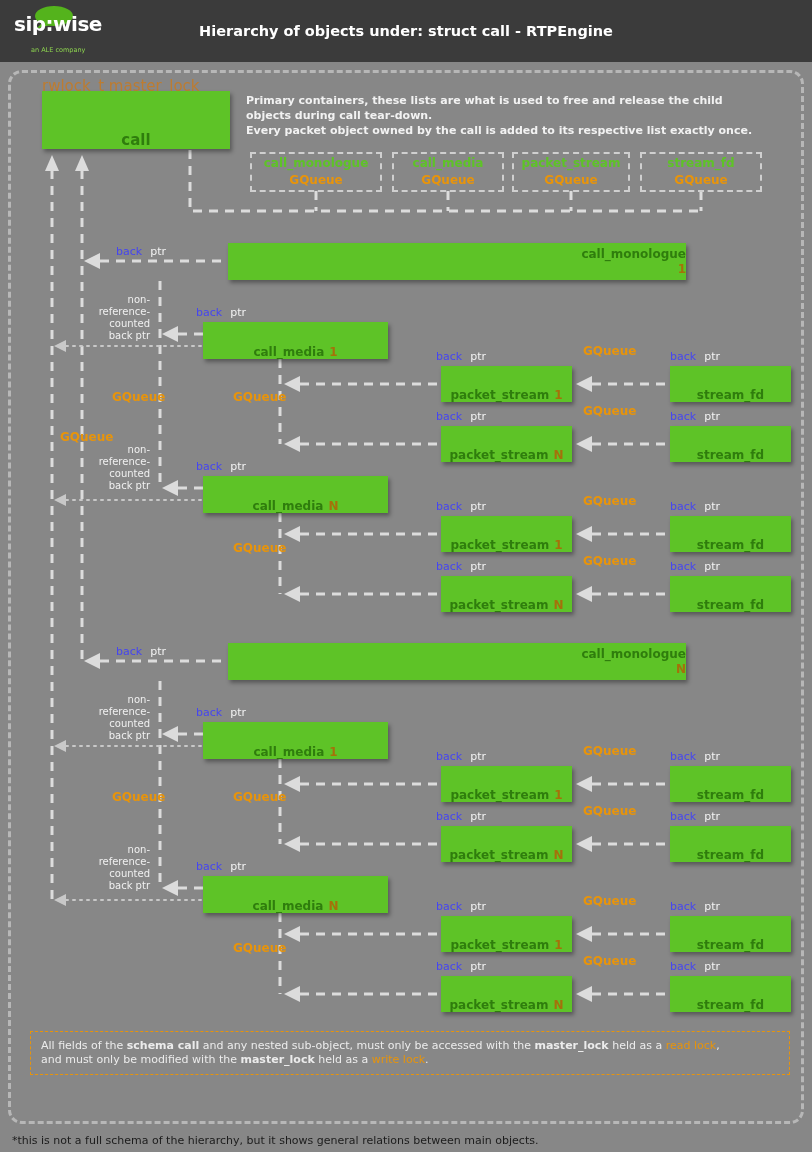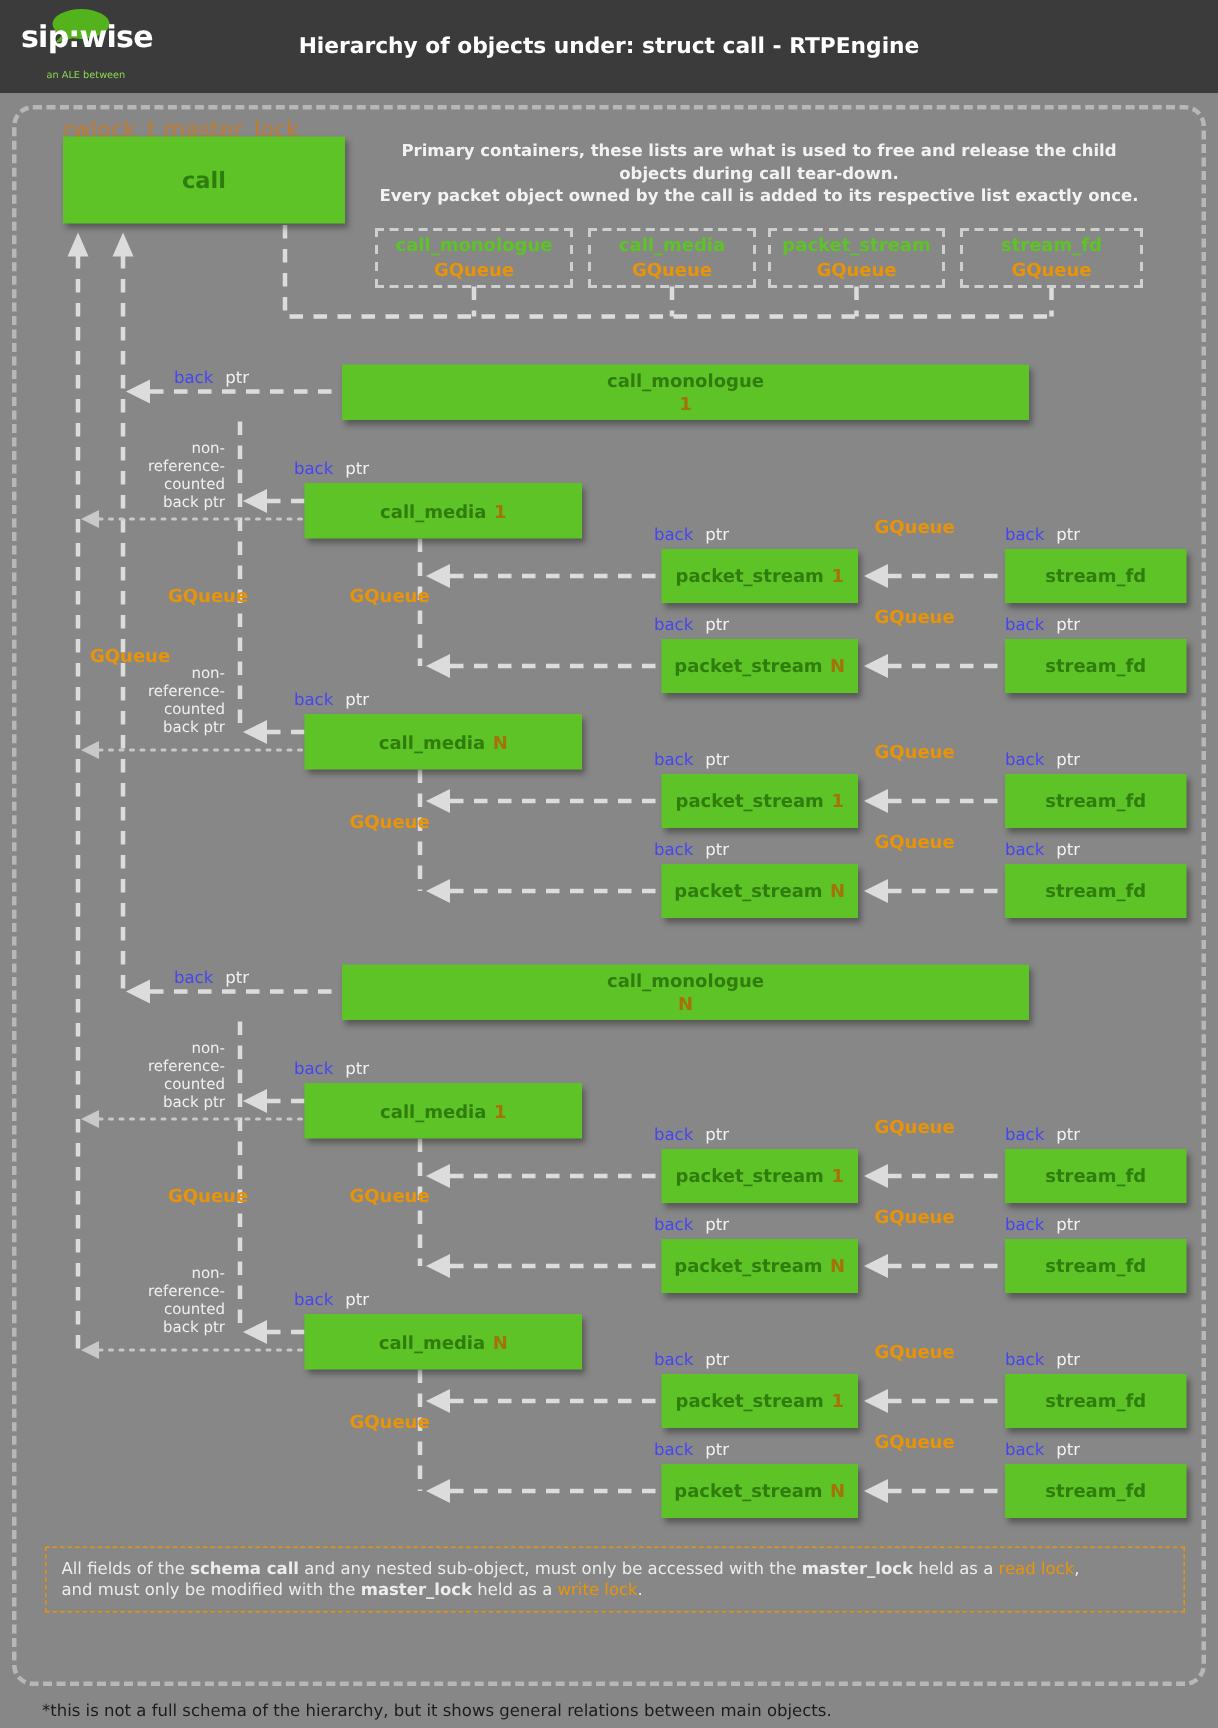--- a/index.html
+++ b/index.html
@@ -12,62 +12,62 @@
   .logo{position:absolute;left:14px;top:3px;width:96px;height:56px}
   .logo svg{position:absolute;left:12px;top:2px}
   .logo-text{position:absolute;left:0;top:9px;color:#ffffff;font-weight:bold;font-size:20px;letter-spacing:-0.5px}
   .logo-sub{position:absolute;left:17px;top:43px;color:#8dd44f;font-size:6.5px}
 
   .frame{position:absolute;left:8px;top:70px;width:796px;height:1054px;border:3px dashed #b7b7b7;border-radius:14px;z-index:0}
   .wires{position:absolute;left:0;top:0;z-index:1}
 
   .mlock{position:absolute;left:42px;top:77px;font-size:15px;color:#bd7c30;z-index:2}
 
-  .gbox{position:absolute;z-index:2;background:#5ec327;display:flex;align-items:center;justify-content:center;
+  .gbox{position:absolute;z-index:2;background:#5ec327;display:flex;align-items:flex-end;justify-content:center;
         font-weight:bold;font-size:12px;color:#2f7d0d;box-shadow:2px 3px 4px rgba(0,0,0,.35)}
   .gbox .num{color:#a5710a;margin-left:5px}
   .gbox.two{flex-direction:column;line-height:15px}
   .gbox.two .num{margin-left:0}
   .callbox{font-size:15px}
 
-  .intro{position:absolute;left:246px;top:93px;width:520px;text-align:center;font-size:11px;font-weight:bold;
+  .intro{position:absolute;left:246px;top:93px;width:520px;text-align:left;font-size:11px;font-weight:bold;
          color:#f2f2f2;line-height:15px;z-index:2}
 
   .lbox{position:absolute;z-index:2;top:152px;height:40px;border:2px dashed #cfcfcf;text-align:center;
         font-weight:bold;font-size:12px;line-height:17px;padding-top:1px}
   .lbox .ln{color:#5ec327}
   .lbox .lt{color:#e8940a}
 
   .gq{position:absolute;z-index:2;font-size:12px;font-weight:bold;color:#e8940a;white-space:nowrap}
   .bp{position:absolute;z-index:2;font-size:11px;white-space:nowrap}
   .bpb{color:#4646f0}
   .bpw{color:#f2f2f2;margin-left:8px}
   .nr{position:absolute;z-index:2;width:60px;text-align:right;font-size:10px;line-height:12px;color:#f0f0f0}
 
   .note{position:absolute;left:30px;top:1031px;width:760px;border:1px dashed #e8940a;padding:7px 10px;
         font-size:11px;line-height:14px;color:#ececec;z-index:2}
   .note .b{font-weight:bold}
   .note .lk{color:#e8940a;cursor:pointer}
   .note-p2{margin-top:13px}
 
-  .foot{position:absolute;left:28px;top:1134px;font-size:11px;color:#1c1c1c;z-index:2}
+  .foot{position:absolute;left:12px;top:1134px;font-size:11px;color:#1c1c1c;z-index:2}
 </style>
 </head>
 <body>
 
 <div class="stage">
 
   <div class="hdr">
     <div class="logo">
       <svg width="56" height="24">
         <ellipse cx="28" cy="11" rx="19" ry="10" fill="#54b31c"></ellipse>
         <path d="M16 18 L10 24 L24 20 Z" fill="#54b31c"></path>
       </svg>
       <div class="logo-text">sip:wise</div>
-      <div class="logo-sub">an ALE between</div>
+      <div class="logo-sub">an ALE company</div>
     </div>
     <div class="title">Hierarchy of objects under: struct call - RTPEngine</div>
   </div>
 
   <div class="frame"></div>
 
   <svg class="wires" width="812" height="1152">
     <g stroke="#dcdcdc" stroke-width="3" fill="none" stroke-dasharray="9 7">
       <path d="M190 150 V211 H701"></path>
       <path d="M316 191 V211"></path>

